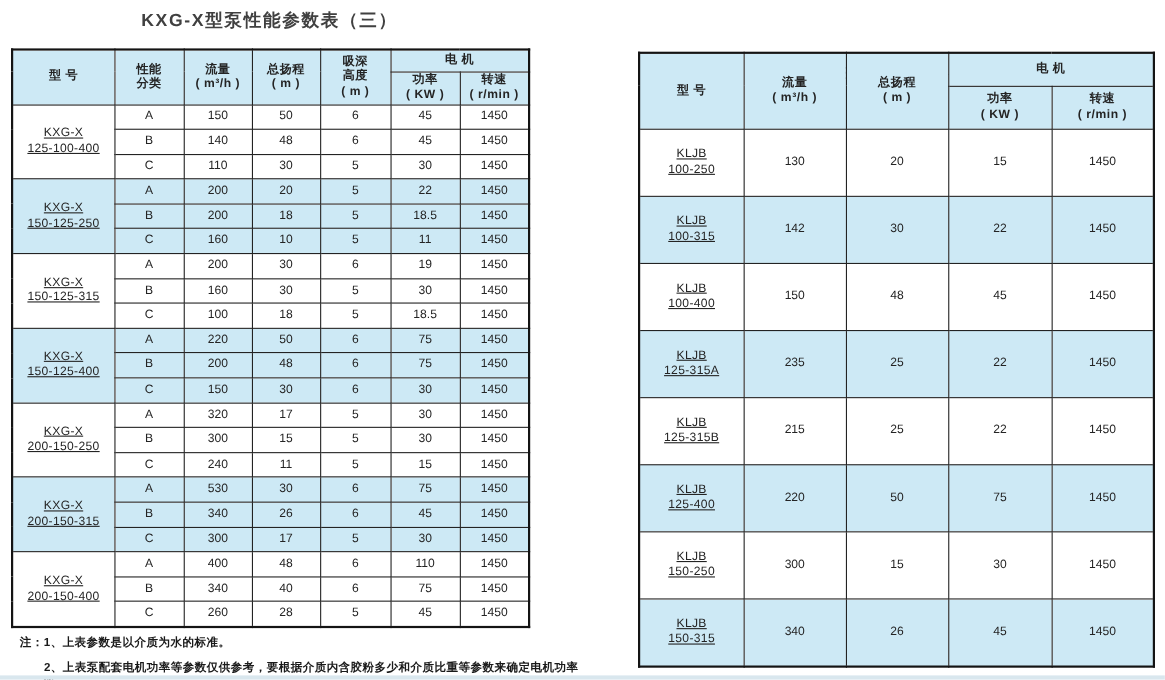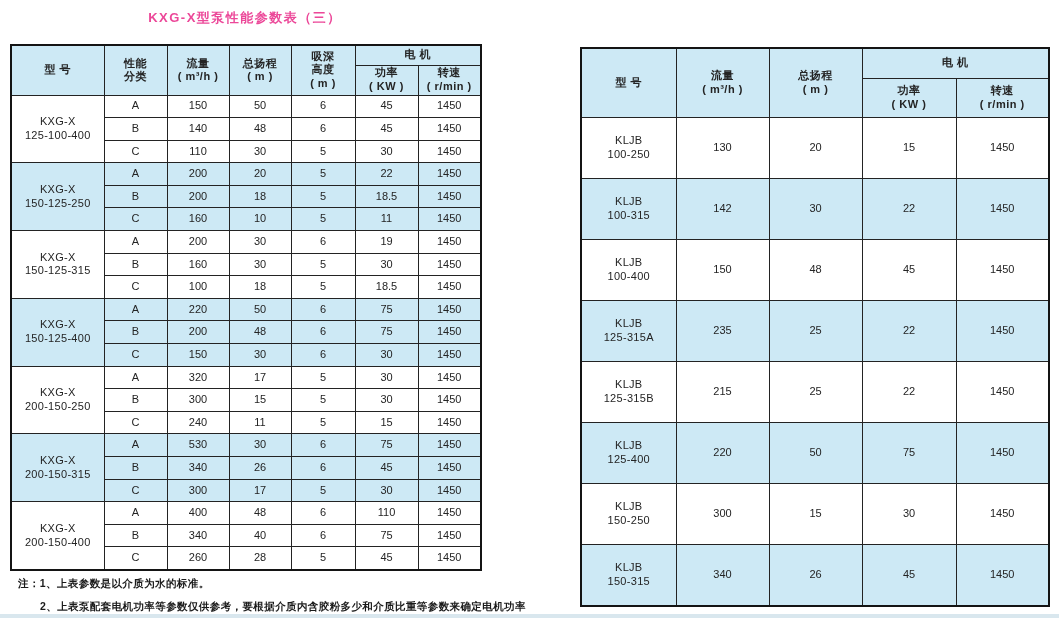--- a/index.html
+++ b/index.html
@@ -2,43 +2,43 @@
 <html><head>
 <meta charset="utf-8">
 <style>
   html,body{margin:0;padding:0;}
   body{
     width:1059px;height:618px;position:relative;background:#ffffff;
     font-family:"Liberation Sans","DejaVu Sans",sans-serif;color:#1e1e1e;
     overflow:hidden;
   }
   .section-title{
-    position:absolute;text-align:center;font-weight:bold;font-size:13px;
-    letter-spacing:1.5px;color:#ec4899;
+    position:absolute;text-align:center;font-weight:bold;font-size:16px;
+    letter-spacing:1.5px;color:#404040;
   }
   table.ptable{
     position:absolute;border-collapse:collapse;table-layout:fixed;
     border:2px solid #141414;
   }
   table.ptable th, table.ptable td{
     border:1px solid #232323;text-align:center;vertical-align:middle;
     padding:0;font-size:11px;line-height:1.25;white-space:pre-line;
     color:#242424;overflow:hidden;
   }
   table.ptable th{
     background:#cde9f5;font-weight:bold;letter-spacing:0.5px;
   }
   table.kxg thead tr.motor-row{height:20px;}
   table.kxg thead tr.sub-row{height:30px;}
   table.kxg tbody td{height:21.6px;}
   table.kljb thead tr.motor-row{height:30px;}
   table.kljb thead tr.sub-row{height:39px;}
   table.kljb tbody td{height:60px;}
   tr.hl td{background:#cde9f5;}
-  td.model{letter-spacing:0.3px;}
+  td.model{letter-spacing:0.3px;text-decoration:underline;}
   .notes{
     position:absolute;font-size:10.5px;font-weight:bold;color:#1a1a1a;
     letter-spacing:0.4px;
   }
   .notes .note2{margin-left:22px;margin-top:9px;}
   .bottom-strip{
     position:absolute;left:0;bottom:0;width:1059px;height:4px;
     background:#d9e7ee;
   }
 </style>

